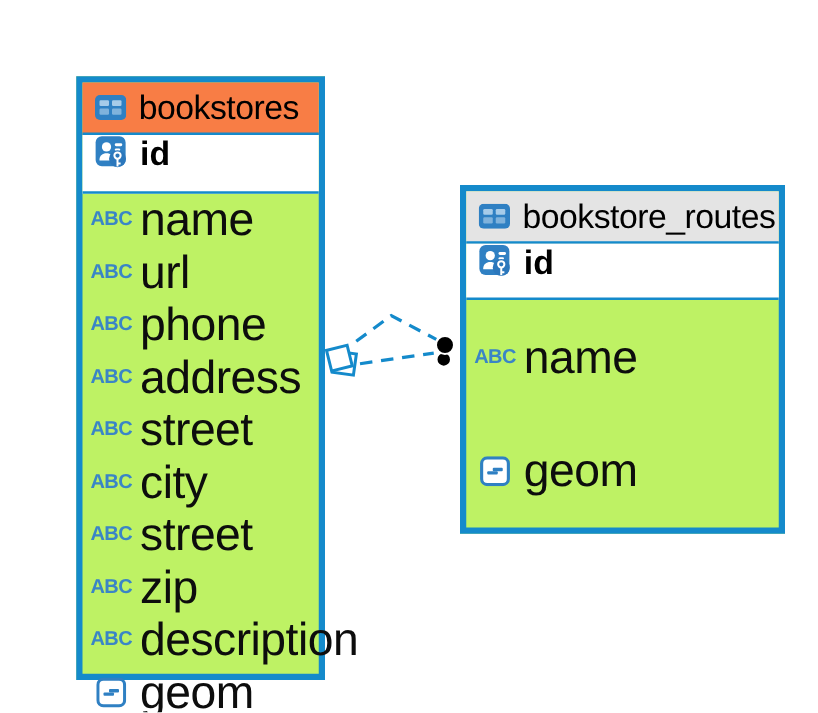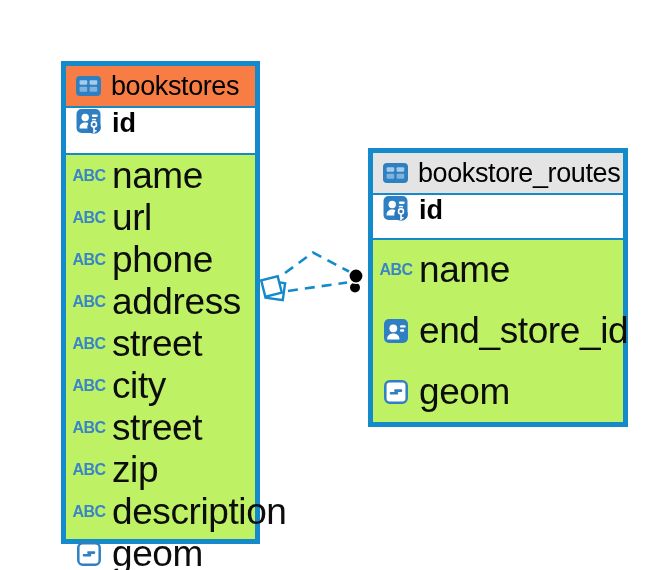--- a/index.html
+++ b/index.html
@@ -186,32 +186,20 @@
           </svg>
         </span>
       <span class="pk-label">id</span>
     </div>
     <div class="fields">
         <div class="field-row">
           <span class="icon-box">
             <span class="abc">ABC</span>
           </span>
           <span class="field-label">name</span>
-        </div>
-        <div class="field-row">
-          <span class="icon-box">
-            <svg width="24" height="24" viewBox="0 0 24 24">
-              <rect width="24" height="24" rx="5" fill="#2F80C3"></rect>
-              <circle cx="9.3" cy="9.3" r="3.9" fill="#fff"></circle>
-              <path d="M3.2 20.5 v-0.6 c0 -3.2 2.7 -5.3 6.1 -5.3 s6.1 2.1 6.1 5.3 v0.6 z" fill="#fff"></path>
-              <rect x="16" y="6.2" width="5.6" height="2.4" rx="1.2" fill="#fff"></rect>
-              <rect x="16" y="10.3" width="4.2" height="2.4" rx="1.2" fill="#fff"></rect>
-            </svg>
-          </span>
-          <span class="field-label">end_store_id</span>
         </div>
         <div class="field-row">
           <span class="icon-box">
             <svg width="24" height="24" viewBox="0 0 24 24">
               <rect x="1.3" y="1.3" width="21.4" height="21.4" rx="4.5" fill="#fff" stroke="#2F80C3" stroke-width="2.5"></rect>
               <rect x="10.2" y="9.2" width="8" height="2.7" rx="0.8" fill="#2F80C3"></rect>
               <rect x="5.8" y="11.9" width="8.4" height="2.7" rx="0.8" fill="#2F80C3"></rect>
             </svg>
           </span>
           <span class="field-label">geom</span>

